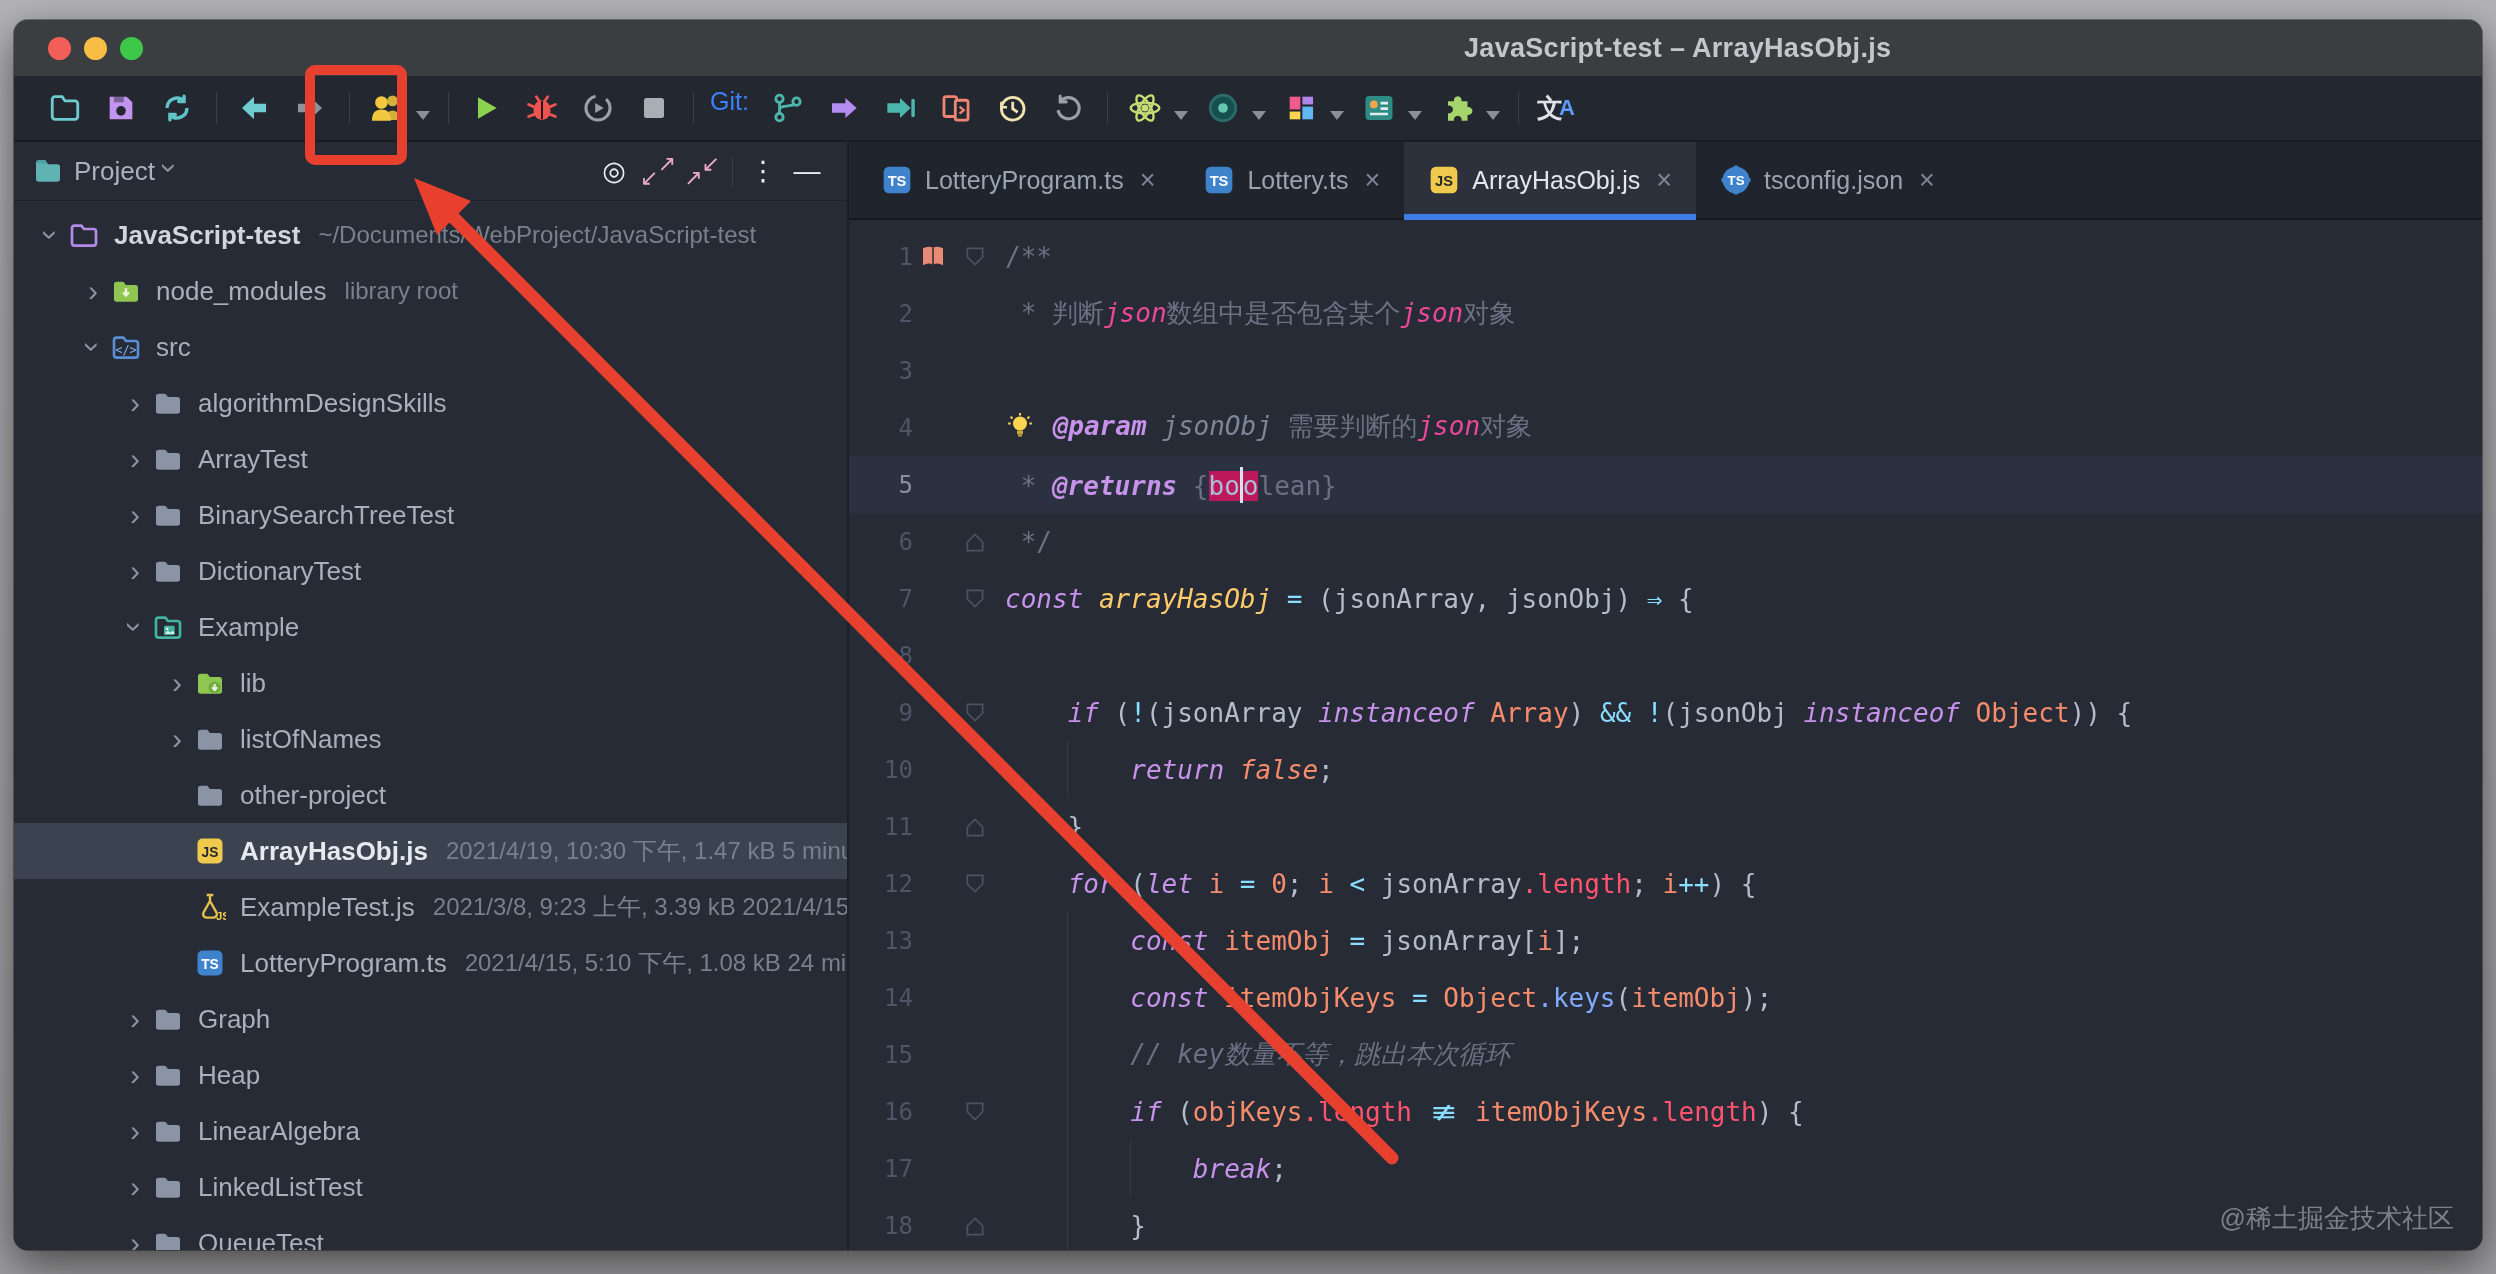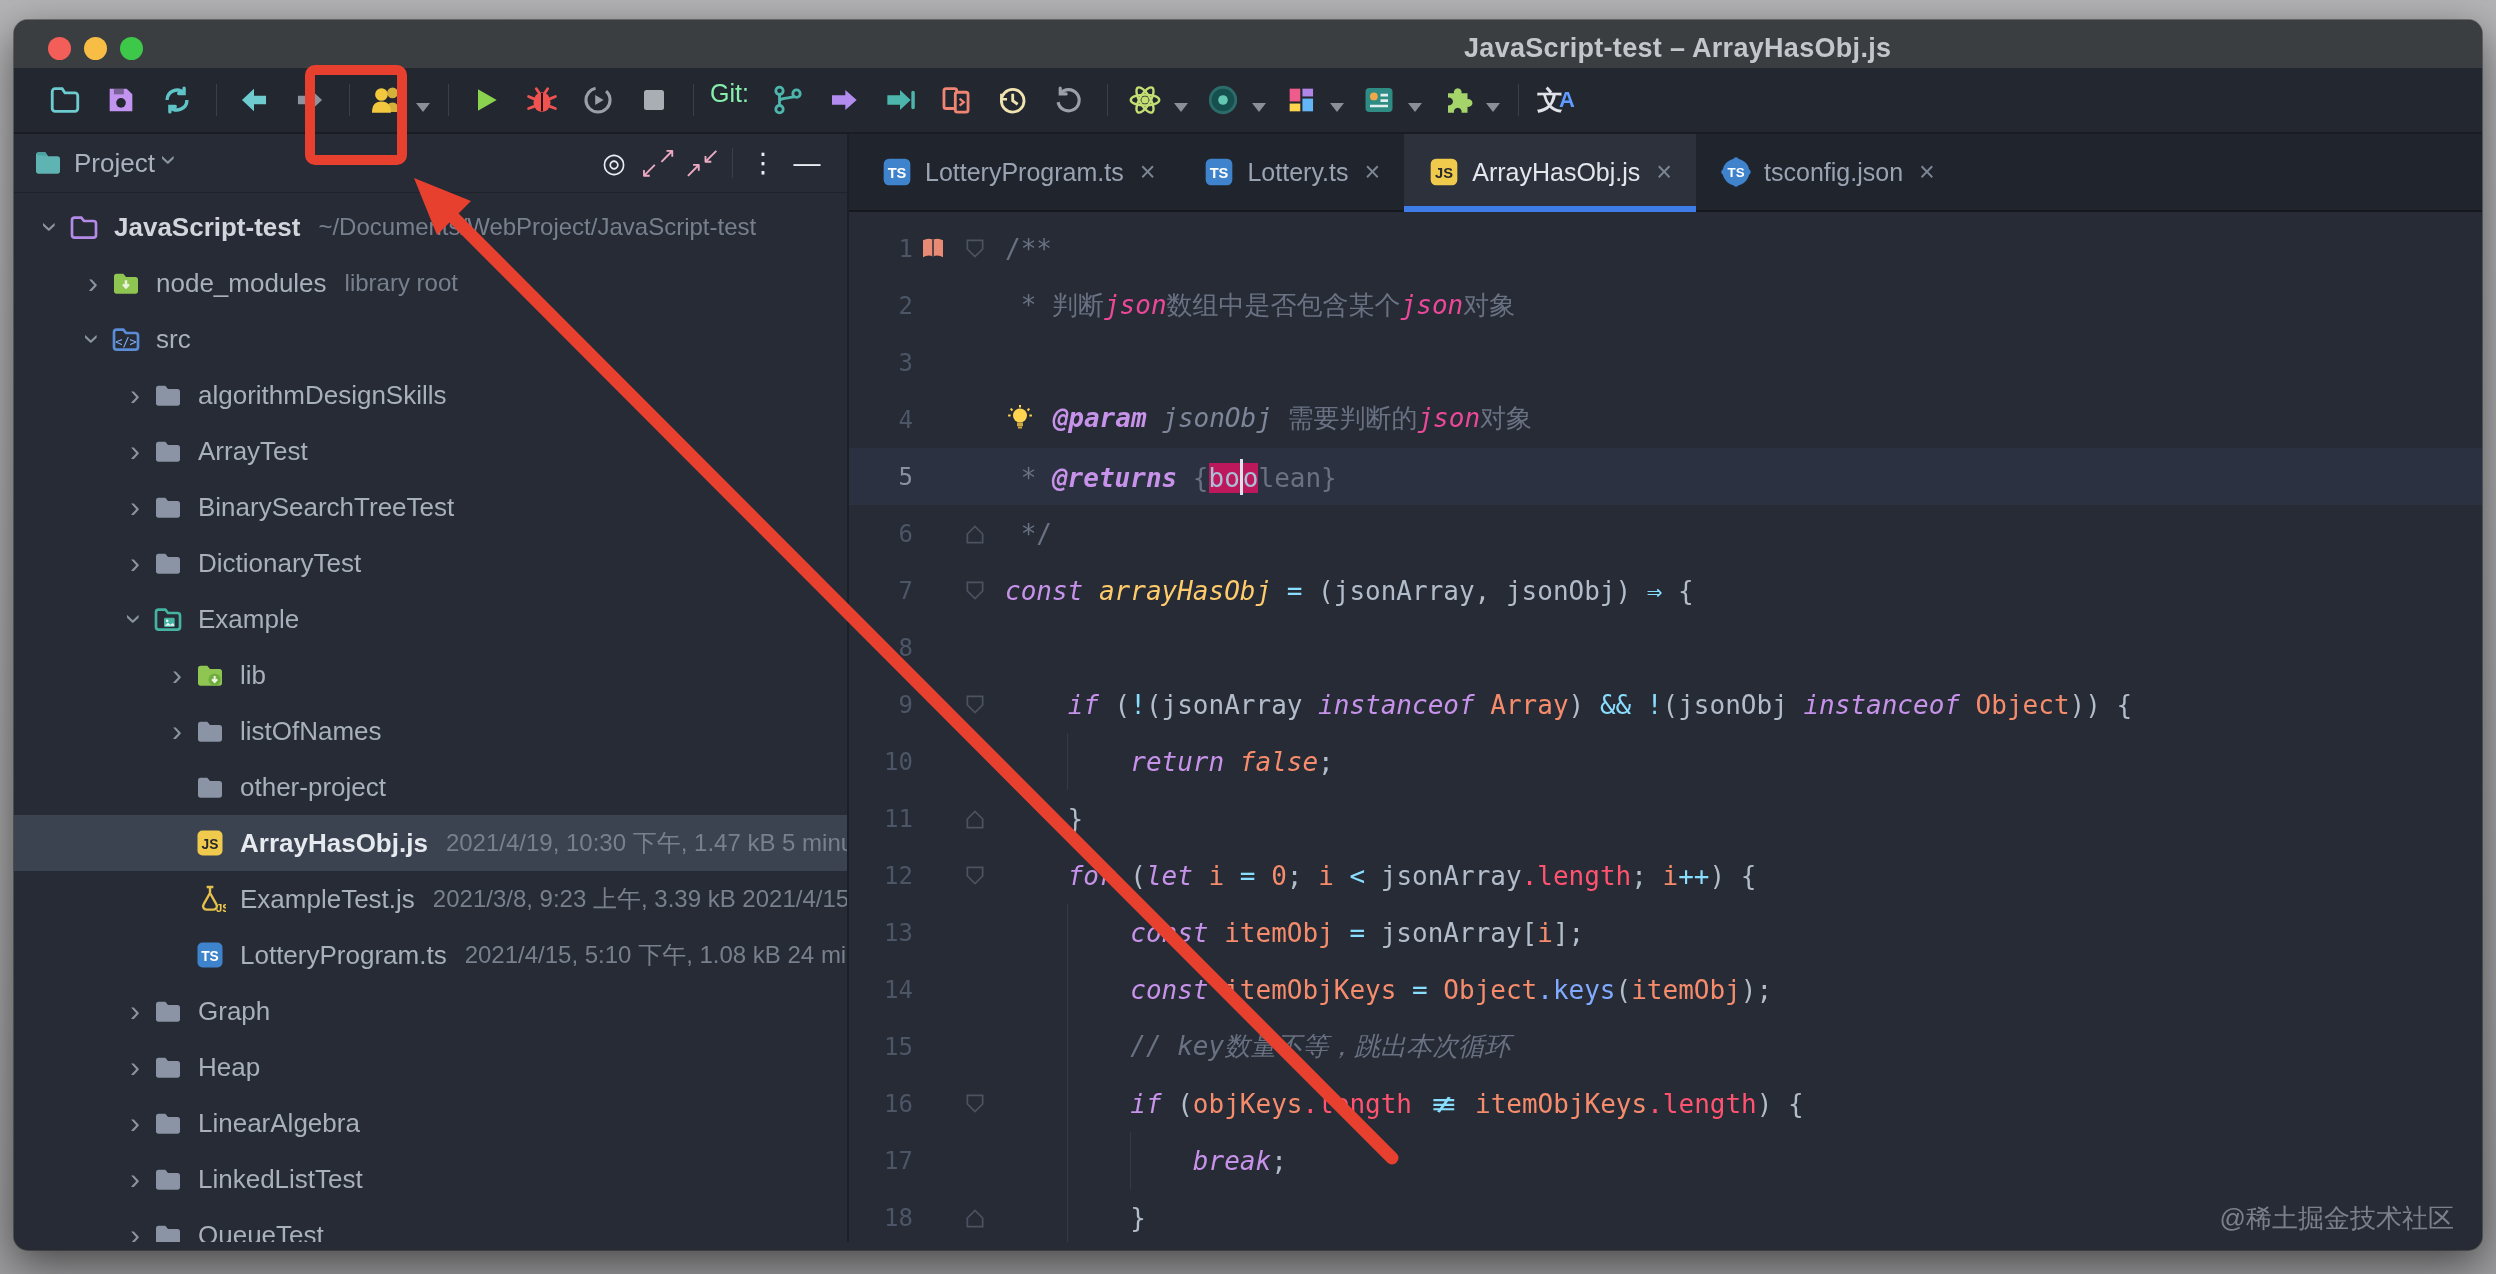--- a/index.html
+++ b/index.html
@@ -8,21 +8,21 @@
     background:linear-gradient(180deg,#b4b4b6 0%,#a7a7a9 60%,#9d9d9f 100%);
     font-family:"Liberation Sans","DejaVu Sans",sans-serif;
     overflow:hidden;position:relative;
   }
   .window{
     position:absolute;left:14px;top:20px;width:2468px;height:1230px;
     background:#262b35;border-radius:14px;overflow:hidden;
     box-shadow:0 14px 44px rgba(0,0,0,.55),0 0 0 1px rgba(0,0,0,.35);
   }
   
-  .titlebar{height:48px;background:#3b3e41;position:relative;}
+  .titlebar{height:56px;background:#3b3e41;position:relative;}
   .tl{position:absolute;top:17px;width:23px;height:23px;border-radius:50%;}
   .tl.red{left:34px;background:#f35f58;}
   .tl.yellow{left:70px;background:#f8bd44;}
   .tl.green{left:106px;background:#3dc84a;}
   .wtitle{
     position:absolute;left:1450px;top:0;height:56px;line-height:56px;
     color:#c3c7cb;font-size:27px;font-weight:bold;letter-spacing:.3px;white-space:nowrap;
   }
   
   .toolbar{
@@ -32,21 +32,21 @@
   .tbi{display:inline-flex;align-items:center;justify-content:center;
     width:46px;height:46px;margin-right:10px;flex:none;}
   .tbsep{width:1px;height:32px;background:#3a3f49;margin:0 14px 0 6px;flex:none;}
   .dd{width:0;height:0;border-left:7px solid transparent;border-right:7px solid transparent;
     border-top:9px solid #8a9098;margin:14px 12px 0 -4px;flex:none;}
   .run-chip{
     display:flex;align-items:center;height:46px;background:#2e3440;border:1px solid #3a4150;
     border-radius:7px;padding:0 14px;margin-right:16px;flex:none;
   }
   .run-chip .lbl{color:#9aa3b2;font-size:25px;margin:0 18px 0 12px;white-space:nowrap;}
-  .git-label{color:#86efac;font-size:25px;margin:0 16px 13px 2px;flex:none;}
+  .git-label{color:#3b82f6;font-size:25px;margin:0 16px 13px 2px;flex:none;}
   .tr-zh{color:#dfe3e8;font-size:26px;font-weight:bold;}
   .tr-en{color:#5f9bff;font-size:22px;font-weight:bold;margin-left:-4px;vertical-align:-6px;display:inline-block;}
   
   .main{display:flex;height:1108px;}
   .panel{width:833px;flex:none;background:#262b35;border-right:2px solid #1b1f26;
     display:flex;flex-direction:column;overflow:hidden;}
   .panel-header{height:58px;flex:none;display:flex;align-items:center;padding:0 18px;
     border-bottom:1px solid #1e222a;}
   .panel-title{color:#aab2bf;font-size:26px;margin:0 10px;}
   .ph-chev{color:#8a93a0;font-size:30px;transform:rotate(90deg);display:inline-block;margin-top:-6px;}

